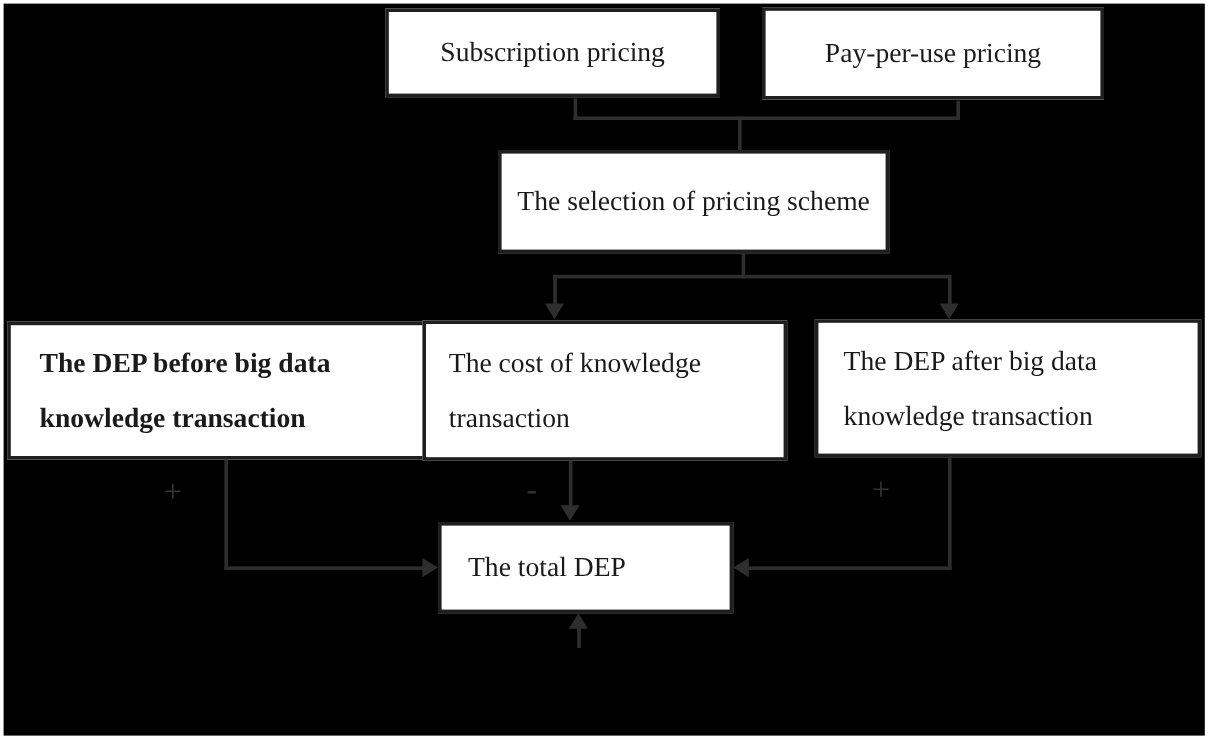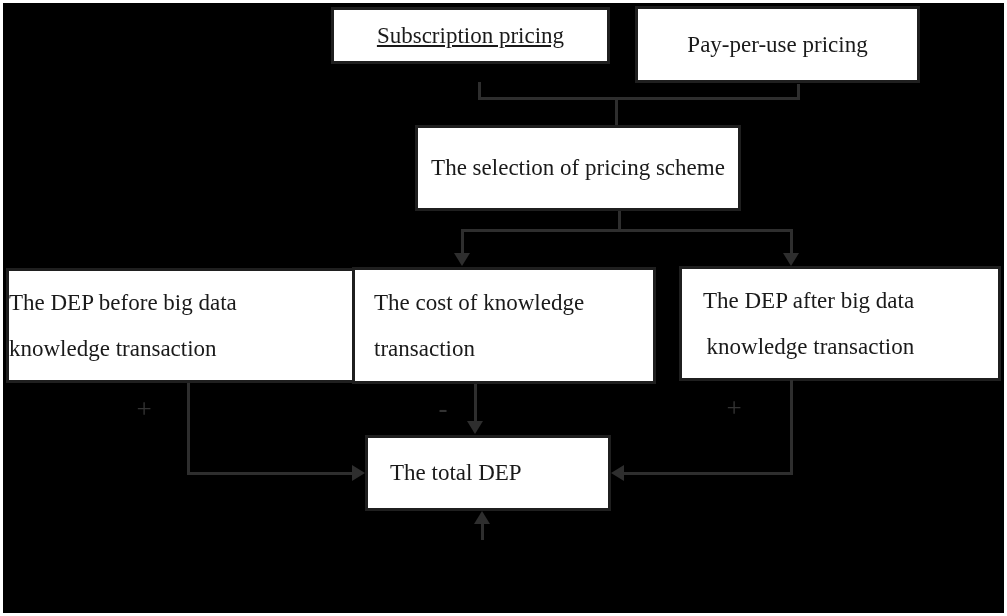--- a/index.html
+++ b/index.html
@@ -40,33 +40,33 @@
     font-size:27px;
     line-height:1;
     font-family:"Liberation Serif","DejaVu Serif",serif;
   }
 </style>
 </head>
 <body>
 
 <div id="stage" style="--bg: #000000; --box-fill: #ffffff; --box-border: #1f1f1f; --text: #1a1a1a; --line: #2e2e2e; --sign: #333333; border-color: rgb(255, 255, 255);">
 
-  <div class="node center" style="left:328px;top:4px;width:279px;height:57px;text-decoration:underline;">Subscription pricing</div>
+  <div class="node center" style="left:318px;top:4px;width:279px;height:74px;">Subscription pricing</div>
 
   <div class="node center" style="left:632px;top:3px;width:285px;height:77px;">Pay-per-use pricing</div>
 
   <div class="node center" style="left:412px;top:122px;width:326px;height:86px;">The selection of pricing scheme</div>
 
-  <div class="node leftpad" style="left:3px;top:265px;width:364px;height:115px;">The DEP before big data
+  <div class="node leftpad" style="left:3px;top:265px;width:364px;height:115px;padding-left:24px;font-weight:bold;">The DEP before big data
 knowledge transaction</div>
 
   <div class="node leftpad" style="left:349px;top:264px;width:304px;height:117px;padding-left:19px;">The cost of knowledge
 transaction</div>
 
-  <div class="node leftpad" style="left:676px;top:263px;width:322px;height:115px;padding-left:21px;text-align:right;">The DEP after big data
+  <div class="node leftpad" style="left:676px;top:263px;width:322px;height:115px;padding-left:21px;">The DEP after big data
 knowledge transaction</div>
 
   <div class="node leftpad" style="left:362px;top:432px;width:246px;height:76px;padding-left:22px;">The total DEP</div>
 
 
   <div class="edge" style="left:475px;top:79px;width:3px;height:18px;"></div>
   <div class="edge" style="left:794px;top:81px;width:3px;height:16px;"></div>
   <div class="edge" style="left:475px;top:94px;width:322px;height:3px;"></div>
   <div class="edge" style="left:612px;top:94px;width:3px;height:28px;"></div>
 

